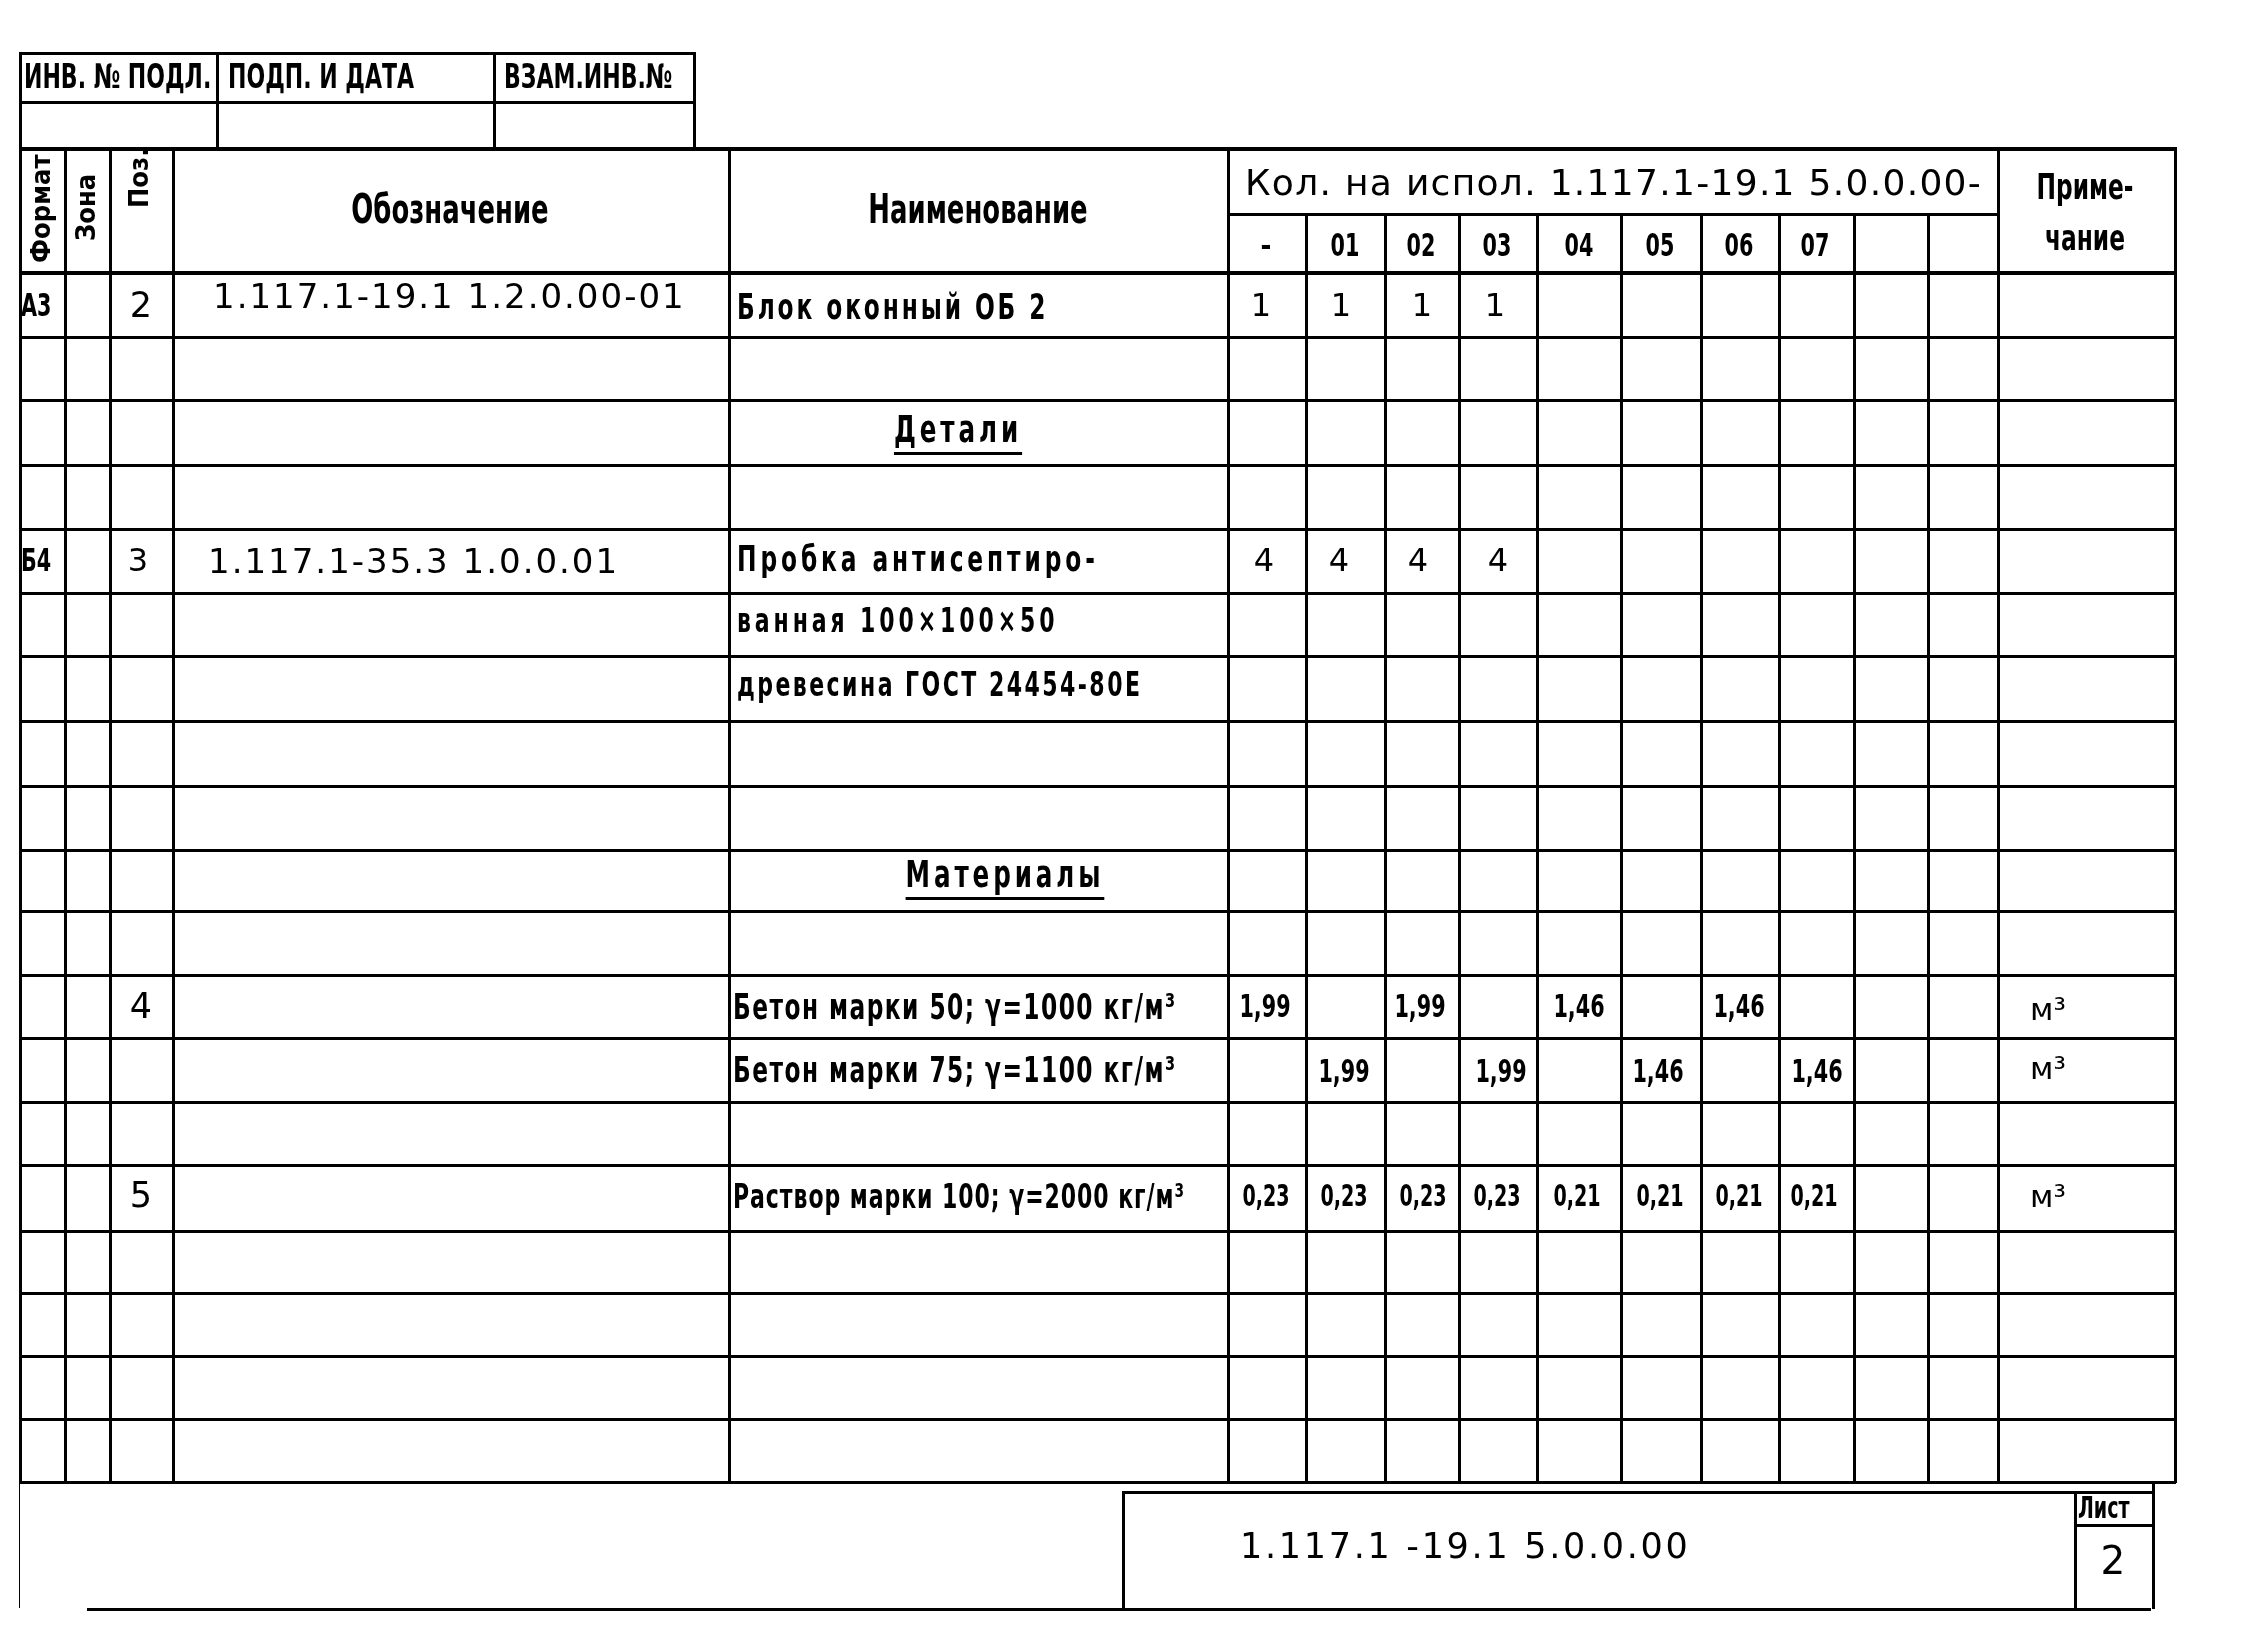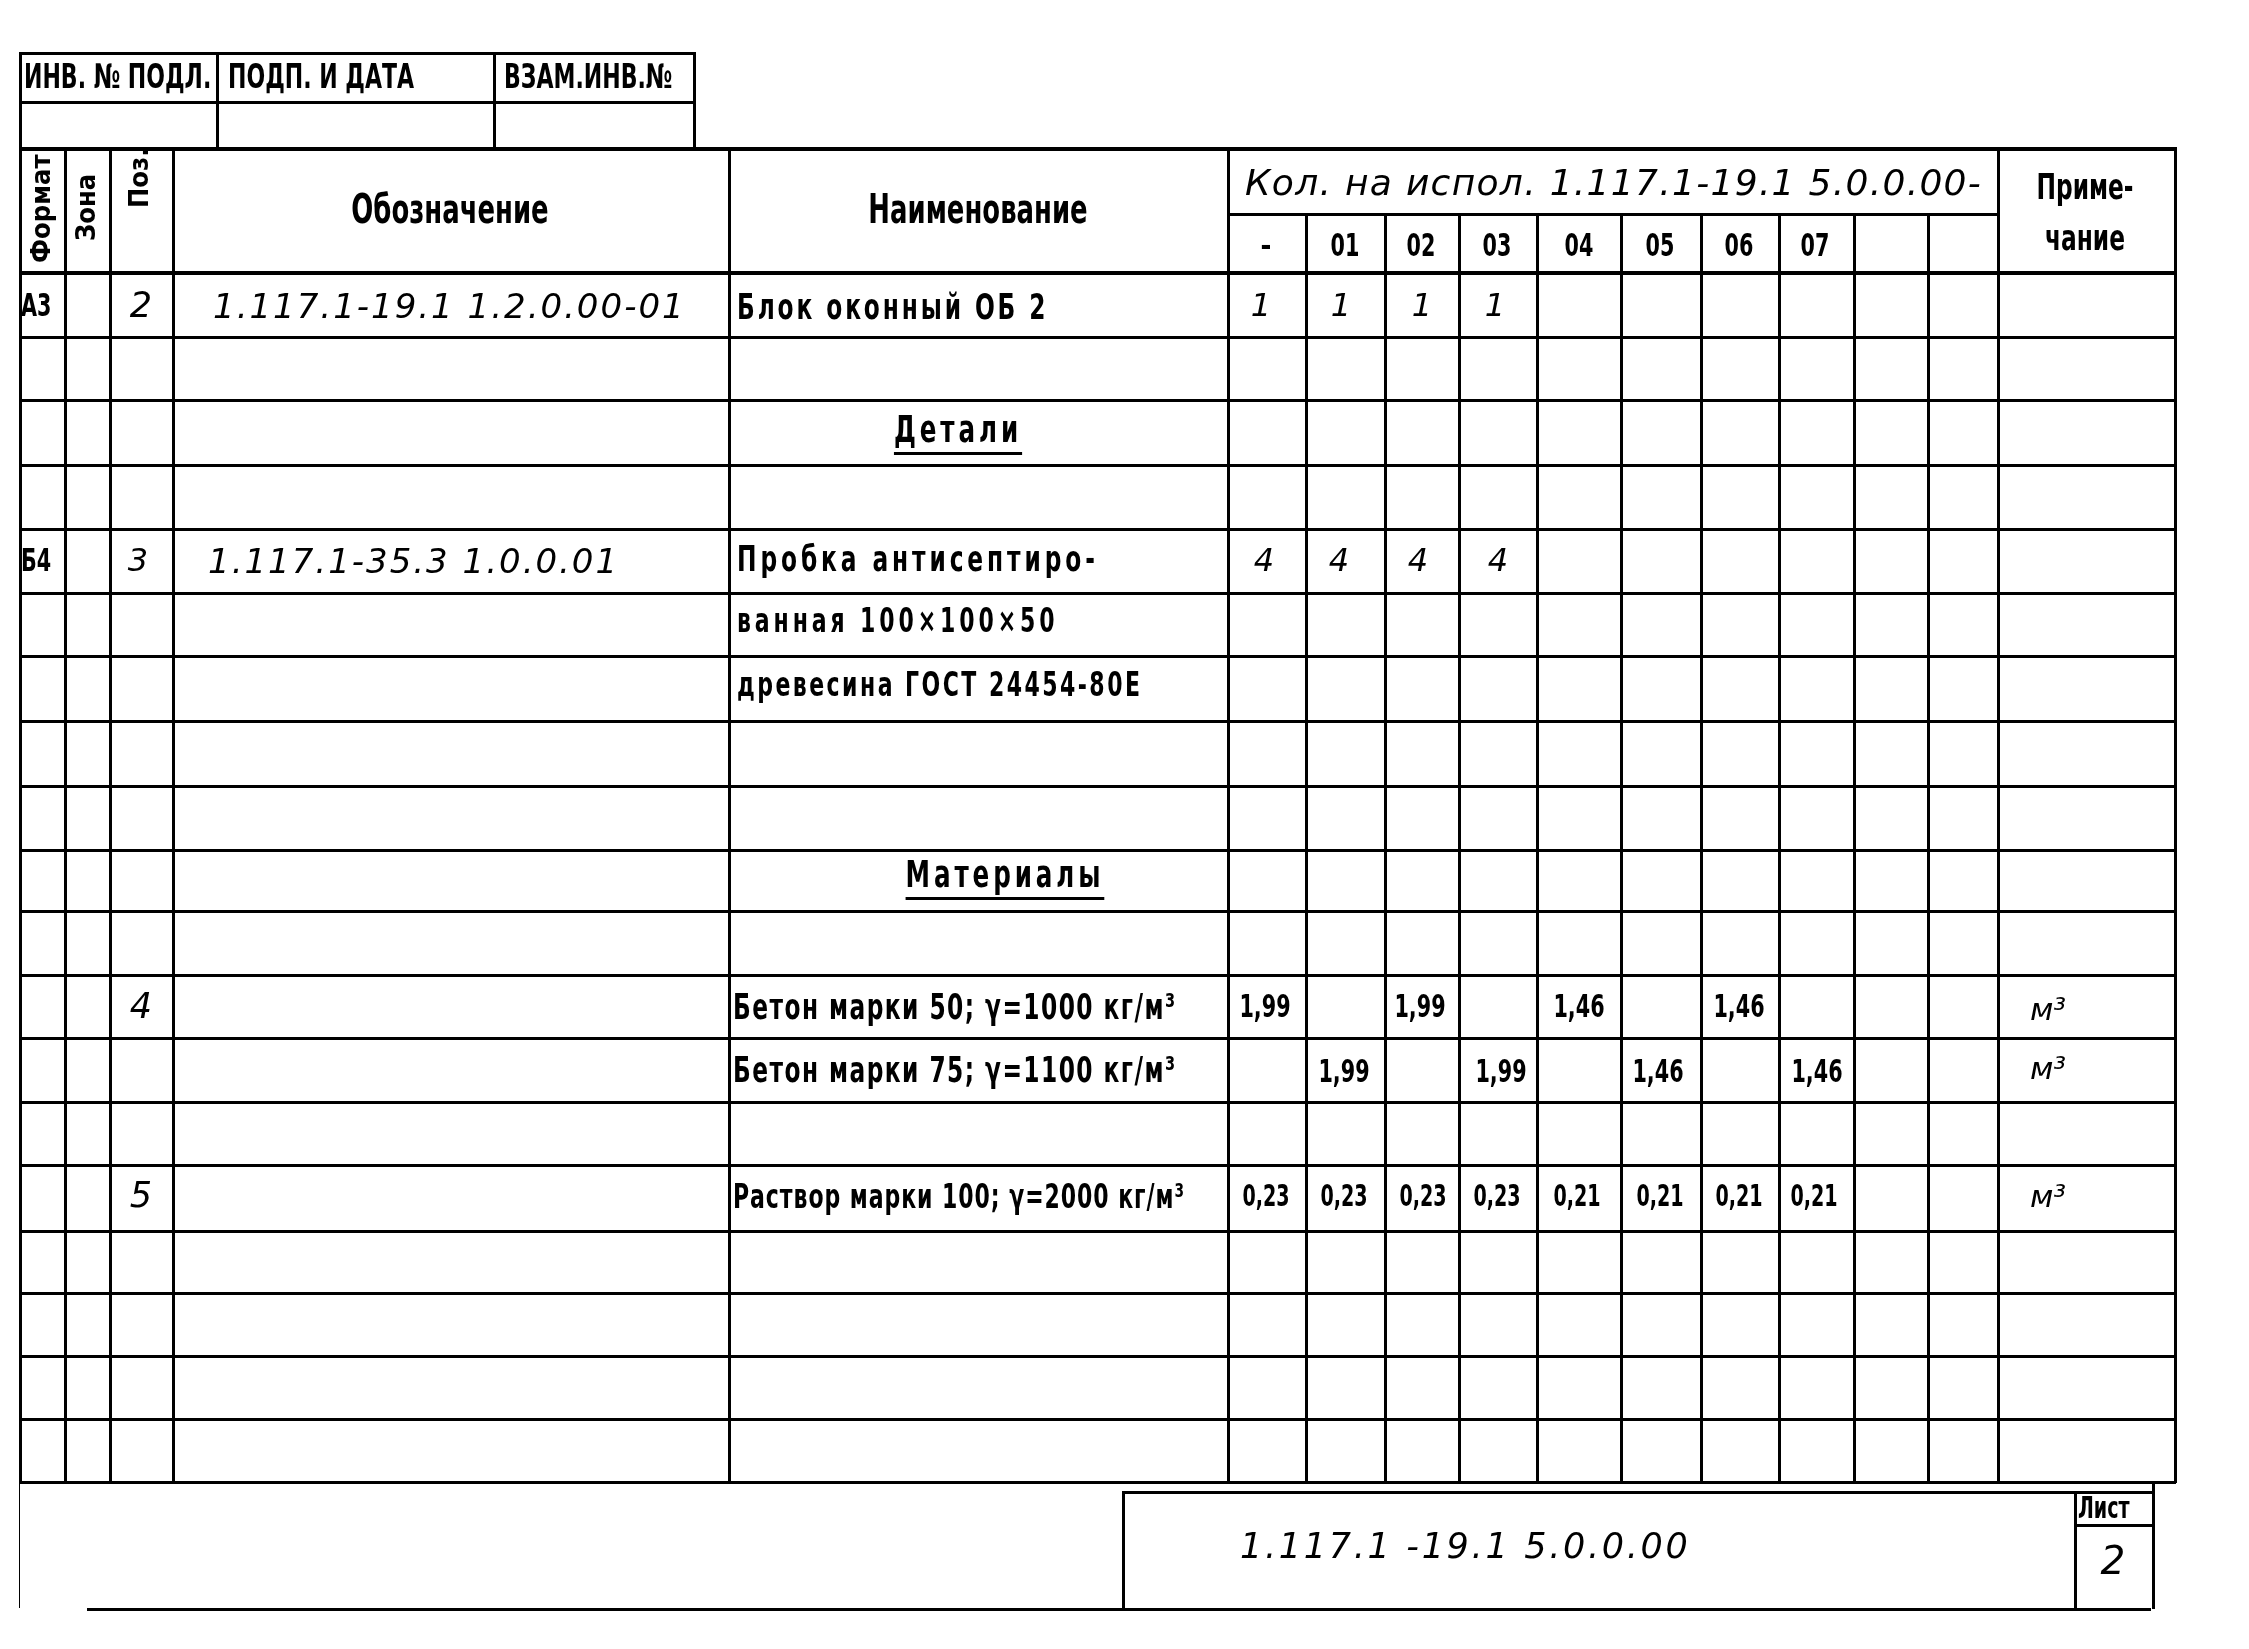--- a/index.html
+++ b/index.html
@@ -1,21 +1,21 @@
 <!DOCTYPE html>
 <html style="font-size:10.7px"><head>
 <meta charset="utf-8">
 <style>
   html, body { margin: 0; padding: 0; background: #ffffff; }
   body { width: 2250px; height: 1650px; position: relative; overflow: hidden;
          font-family: "DejaVu Sans Condensed", "DejaVu Sans", sans-serif; color: #000; }
   .hl { position: absolute; background: #000; height: 3.4px; }
   .vl { position: absolute; background: #000; width: 2.7px; }
   .txt { position: absolute; white-space: nowrap; font-weight: bold; line-height: 1; }
-  .hand { font-family: "DejaVu Sans", sans-serif; font-style: italic; font-weight: normal; }
+  .hand { font-family: "DejaVu Sans", sans-serif; font-weight: normal; }
   .stamp { font-family: "DejaVu Sans Condensed", "DejaVu Sans", sans-serif; font-weight: bold; transform: scaleX(0.72); transform-origin: left center; }
   .center { transform: translateX(-50%); }
   .stampc { font-weight: bold; transform: translateX(-50%) scaleX(0.72); }
   .vert { position: absolute; transform-origin: left top; transform: rotate(-90deg); white-space: nowrap; font-weight: bold; line-height: 1; }
   .ul { border-bottom: 3.4px solid #000; padding-bottom: 4px; }
 </style>
 </head>
 <body>
 
 <div>
@@ -91,21 +91,21 @@
   <span class="txt stampc" style="left:1497px; top:229px; font-size:32px;">03</span>
   <span class="txt stampc" style="left:1579px; top:229px; font-size:32px;">04</span>
   <span class="txt stampc" style="left:1660px; top:229px; font-size:32px;">05</span>
   <span class="txt stampc" style="left:1739px; top:229px; font-size:32px;">06</span>
   <span class="txt stampc" style="left:1815px; top:229px; font-size:32px;">07</span>
 </div>
 
 <div>
   <span class="txt stamp" style="left:21.4px; top:289px; font-size:32px;">А3</span>
   <span class="txt hand center" style="left:141px; top:288px; font-size:35px;">2</span>
-  <span class="txt hand" style="left:213px; top:289px; font-size:34px; letter-spacing:2px;">1.117.1-19.1  1.2.0.00-01</span>
+  <span class="txt hand" style="left:213px; top:279px; font-size:34px; letter-spacing:2px;">1.117.1-19.1  1.2.0.00-01</span>
   <span class="txt stamp" style="left:737px; top:289px; font-size:36px; letter-spacing:4px;">Блок оконный  ОБ 2</span>
   <span class="txt hand center" style="left:1261px; top:289px; font-size:32px;">1</span>
   <span class="txt hand center" style="left:1341px; top:289px; font-size:32px;">1</span>
   <span class="txt hand center" style="left:1422px; top:289px; font-size:32px;">1</span>
   <span class="txt hand center" style="left:1495px; top:289px; font-size:32px;">1</span>
 </div>
 
 <div>
   <span class="txt stampc ul" style="left:958px; top:410px; font-size:38px; letter-spacing:5.4px;">Детали</span>
 </div>

